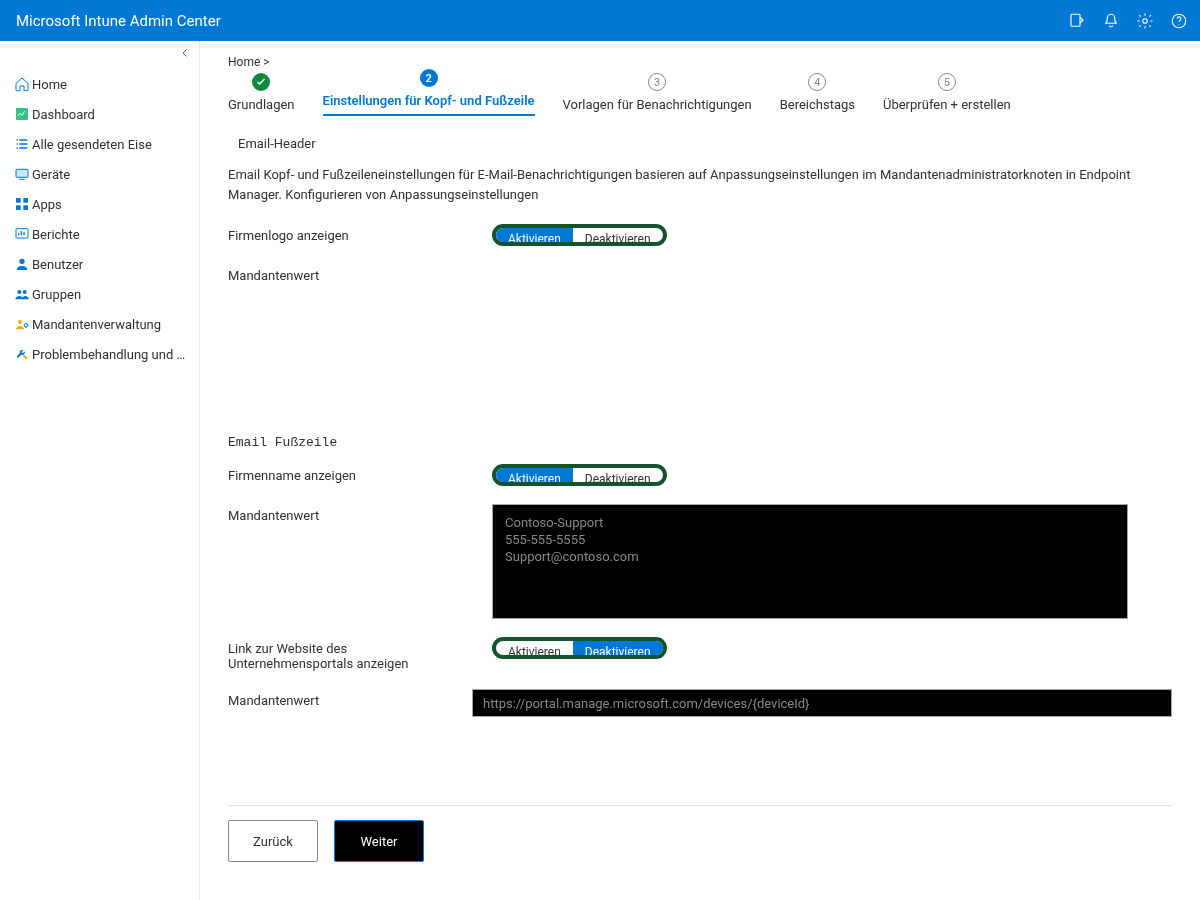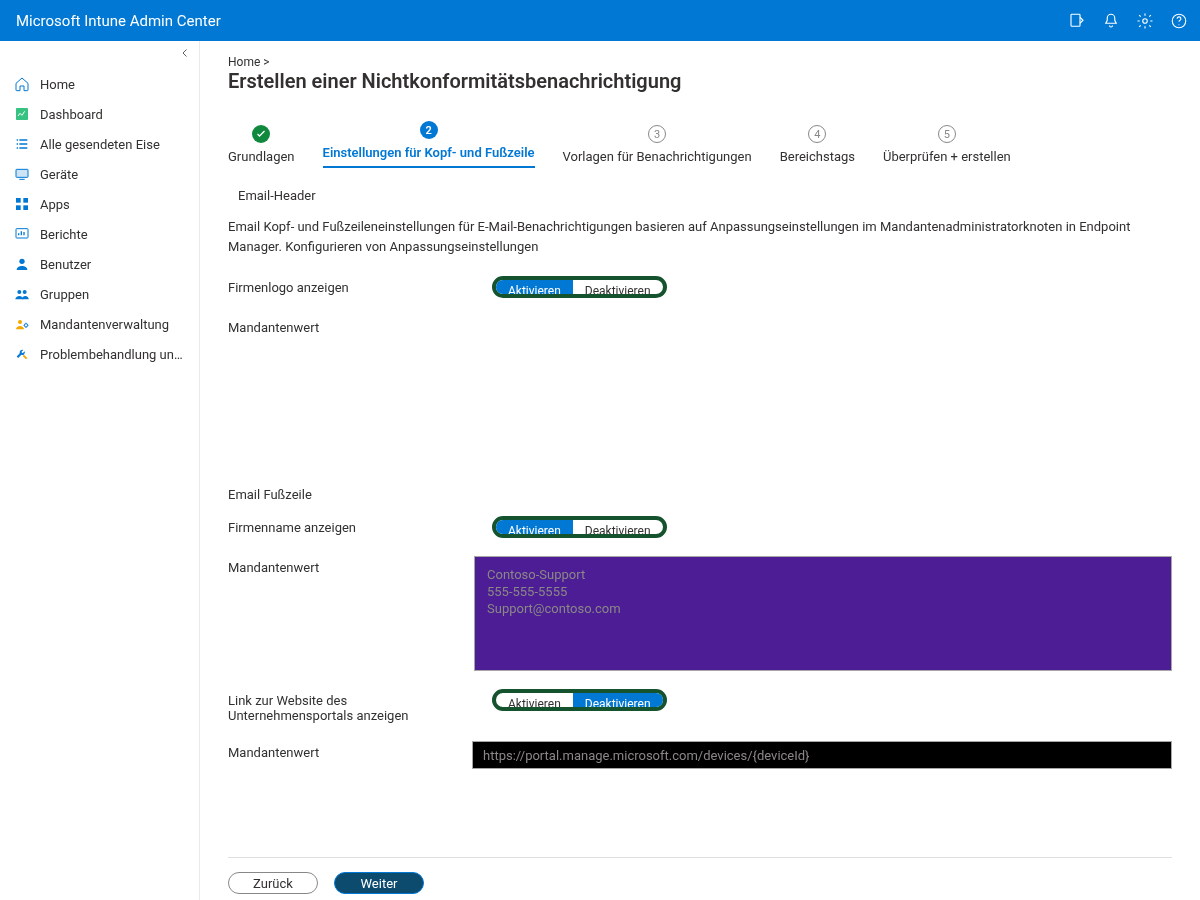--- a/index.html
+++ b/index.html
@@ -13,21 +13,21 @@
   .topbar .ticon { width:18px; height:18px; cursor:pointer; display:flex; align-items:center; justify-content:center; }
   .topbar .ticon svg { width:18px; height:18px; stroke:#fff; fill:none; }
 
   
   .body { flex:1; display:flex; min-height:0; }
 
   
   .sidebar { width:200px; border-right:1px solid #eaeaea; padding-top:4px; position:relative; }
   .sidebar .collapse { position:absolute; top:6px; right:8px; cursor:pointer; color:#605e5c; }
   .sidebar .collapse svg { width:12px; height:12px; stroke:#605e5c; fill:none;}
-  .side-item { display:flex; align-items:center; gap:10px; height:30px; padding:0 10px 0 14px; cursor:pointer; color:#323130; }
+  .side-item { display:flex; align-items:center; gap:2px; height:30px; padding:0 10px 0 14px; cursor:pointer; color:#323130; }
   .side-item .sicon { width:16px; height:16px; display:flex; align-items:center; justify-content:center; }
   .side-item .sicon svg { width:16px; height:16px; }
   .side-item .slabel { white-space:nowrap; overflow:hidden; text-overflow:ellipsis; }
 
   
   .main { flex:1; padding:14px 28px 20px 28px; overflow:auto; }
   .breadcrumb { font-size:12px; color:#323130; }
   .page-title { font-size:20px; font-weight:600; margin-bottom:28px; }
 
   
@@ -46,33 +46,33 @@
   .section-label { font-size:13px; color:#323130; margin:14px 0 14px 10px; }
   .desc { font-size:13px; color:#323130; margin:0 0 20px 0; line-height:1.5; max-width:940px; }
   .form-row { display:flex; align-items:flex-start; margin-bottom:18px;gap:20px; }
   .form-row .flabel { width:244px; font-size:13px; color:#323130; padding-top:4px; }
   .form-row .fcontrol { flex:1; max-width:700px; }
 
   .pill-toggle { display:inline-flex; border:4px solid #14532d; border-radius:12px; overflow:hidden; height:22px; }
   .pill-toggle .opt { font-size:12px; padding:2px 12px 0 12px; line-height:18px; cursor:pointer; color:#323130; }
   .pill-toggle .opt.sel { background:#0078d4; color:#fff; }
 
-  .tenant-box { width:698px; min-height:115px; border:1px solid #a6a6a6; background:#4c1d95; padding:10px 12px; font-size:13px; color:#8a8886; }
+  .tenant-box { width:636px; min-height:115px; border:1px solid #a6a6a6; background:#000000; padding:10px 12px; font-size:13px; color:#8a8886; }
   .tenant-box .line { margin-bottom:2px; }
 
   .tenant-input { width:700px; height:28px; border:1px solid #a6a6a6; background:#000000; padding:0 10px; font-size:13px; color:#8a8886; display:flex; align-items:center; }
 
   .big-gap { height:120px; }
   .mid-gap { height:40px; }
 
   
   .footer { position:relative; margin-top:30px; display:flex; gap:16px; padding-top:14px; border-top:1px solid #e1dfdd; }
-  .btn { height:22px; min-width:90px; font-size:13px; border-radius:12px; cursor:pointer; display:inline-flex; align-items:center; justify-content:center; }
+  .btn { height:42px; min-width:90px; font-size:13px; border-radius:2px; cursor:pointer; display:inline-flex; align-items:center; justify-content:center; }
   .btn.secondary { background:#fff; border:1px solid #8a8886; color:#323130; }
-  .btn.primary { background:#0c4a6e; border:1px solid #0078d4; color:#fff; }
+  .btn.primary { background:#000000; border:1px solid #0078d4; color:#fff; }
 
 </style>
 </head>
 <body>
 
 <div class="app">
 
   <div class="topbar">
     <div class="brand">Microsoft Intune Admin Center</div>
     <div class="actions">
@@ -206,21 +206,20 @@
               <path d="M14 6a4 4 0 0 0-5.3 5L4 15.7 6.3 18l4.7-4.7A4 4 0 0 0 16 8l-3 3-2-2 3-3z" fill="#0078d4"></path>
               <path d="M14 14l5 5" stroke="#f2a900" stroke-width="3"></path>
             </svg>
           </span>
         <span class="slabel">Problembehandlung und Support</span>
       </div>
     </div>
 
     <div class="main">
       <div class="breadcrumb">Home &gt;</div>
-      <div class="page-title">Erstellen einer Nichtkonformitätsbenachrichtigung</div>
 
       <div class="steps">
         <div class="step done">
           <span class="circle">
               <svg viewBox="0 0 24 24">
                 <path d="M5 12l4 4 10-10"></path>
               </svg>
             </span>
           <span class="label">Grundlagen</span>
         </div>
@@ -255,21 +254,21 @@
         </div>
       </div>
 
       <div class="form-row">
         <div class="flabel">Mandantenwert</div>
         <div class="fcontrol"></div>
       </div>
 
       <div class="big-gap"></div>
 
-      <div class="section-label" style="margin-left:0;">Email Fußzeile</div>
+      <div class="section-label" style="margin-left:0;font-family:Liberation Mono, monospace;">Email Fußzeile</div>
 
       <div class="form-row">
         <div class="flabel">Firmenname anzeigen</div>
         <div class="fcontrol">
           <div class="pill-toggle">
             <div class="opt sel">Aktivieren</div>
             <div class="opt">Deaktivieren</div>
           </div>
         </div>
       </div>

